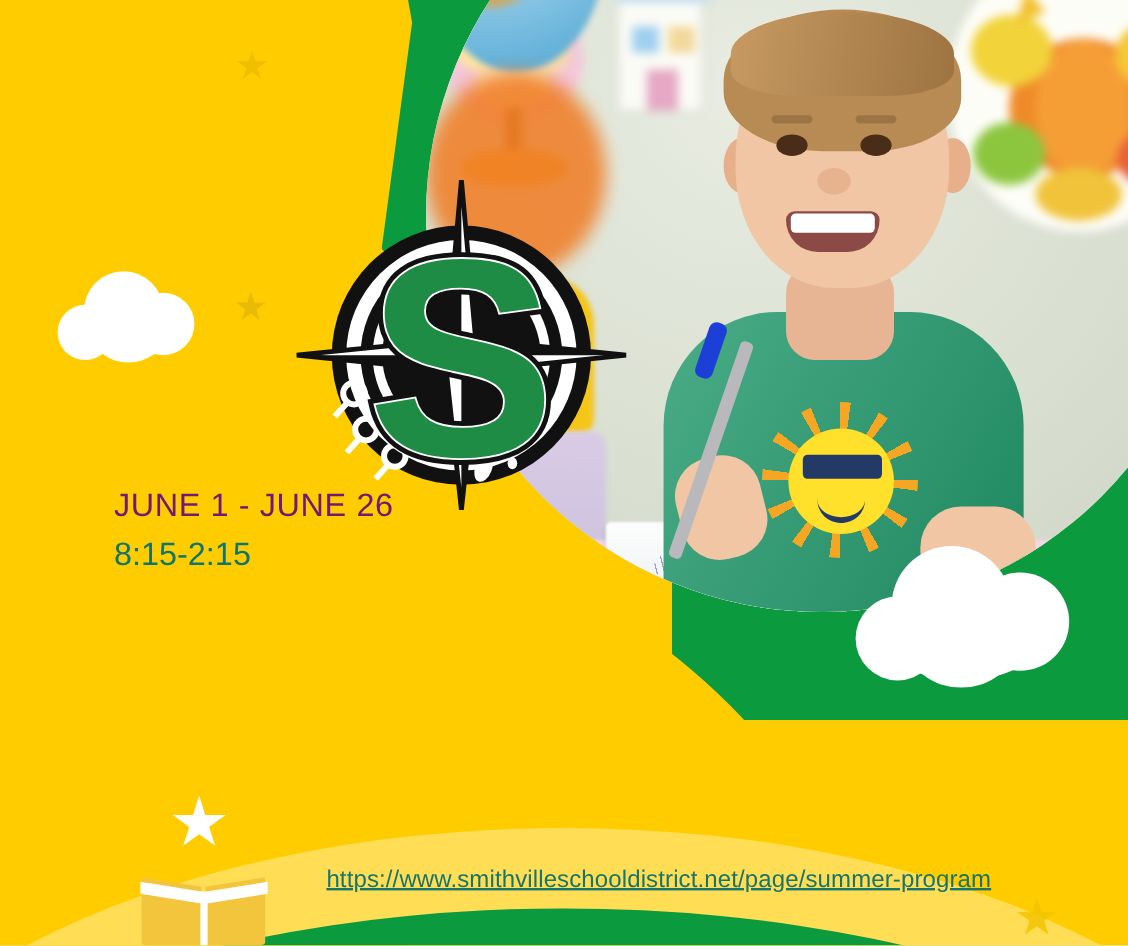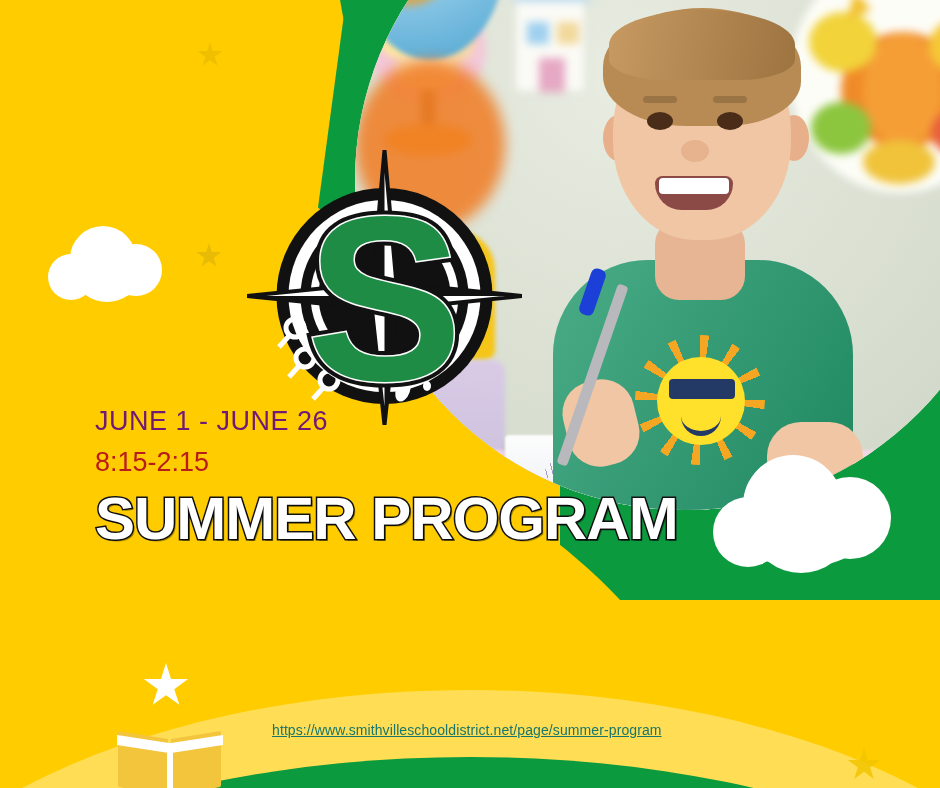--- a/index.html
+++ b/index.html
@@ -153,37 +153,37 @@
   .bookgfx .top-r{position:absolute;left:53px;top:4px;width:52px;height:10px;background:#fff;transform:skewY(-9deg);}
   .bookgfx .spine{position:absolute;left:49px;top:8px;width:6px;height:50px;background:#fff;}
 
   
   .logo{position:absolute;left:247px;top:150px;width:275px;height:275px;}
 
   
   .text-block{position:absolute;left:95px;top:405px;width:700px;}
   .dates{font-family:Liberation Sans, sans-serif;font-size:27px;letter-spacing:.5px;
      color:#701a75;font-weight:400;line-height:1.25;}
-  .times{font-family:"Liberation Sans",sans-serif;font-size:27px;color:#b91c1c;
+  .times{font-family:"Liberation Sans",sans-serif;font-size:27px;color:#0f766e;
      font-weight:400;margin-top:8px;}
   .headline{
      font-family:"Liberation Sans",sans-serif;
      font-weight:700;font-size:60px;line-height:.95;letter-spacing:-1px;
      color:#fff;margin-top:12px;
      -webkit-text-stroke:3px #111;
      paint-order:stroke fill;
      text-shadow:2px 2px 0 rgba(0,0,0,.35);
   }
   .headline span{display:block;}
   .subline{font-family:"Liberation Sans",sans-serif;font-size:28px;color:#111;
      font-weight:400;letter-spacing:.4px;margin-top:14px;}
 
   .url{
     position:absolute;left:272px;top:722px;
-    font-family:"Liberation Sans",sans-serif;font-size:14px;
+    font-family:"Liberation Sans",sans-serif;font-size:20px;
     color:#18756B;text-decoration:underline;letter-spacing:.1px;white-space:nowrap;
   }
 </style>
 </head>
 <body>
 
 <div id="poster">
 
   <div class="layer yellow-block-left"></div>
   <div class="layer green-right"></div>
@@ -355,19 +355,18 @@
         <text x="137.5" y="228" text-anchor="middle" font-family="'Liberation Sans',sans-serif" font-weight="700" font-size="230" fill="#1E8C45" stroke="#111" stroke-width="11" paint-order="stroke">S</text>
         <text x="137.5" y="228" text-anchor="middle" font-family="'Liberation Sans',sans-serif" font-weight="700" font-size="230" fill="#1E8C45" stroke="#fff" stroke-width="3" paint-order="stroke">S</text>
       </g>
     </svg>
   </div>
 
   <div class="text-block">
     <div class="dates">JUNE 1 - JUNE 26</div>
     <div class="times">8:15-2:15</div>
     <div class="headline">
-      <span>SUMMER PROGRAM</span>
     </div>
   </div>
 
   <a class="url" href="#">https://www.smithvilleschooldistrict.net/page/summer-program</a>
 
 </div>
 
 </body></html>

